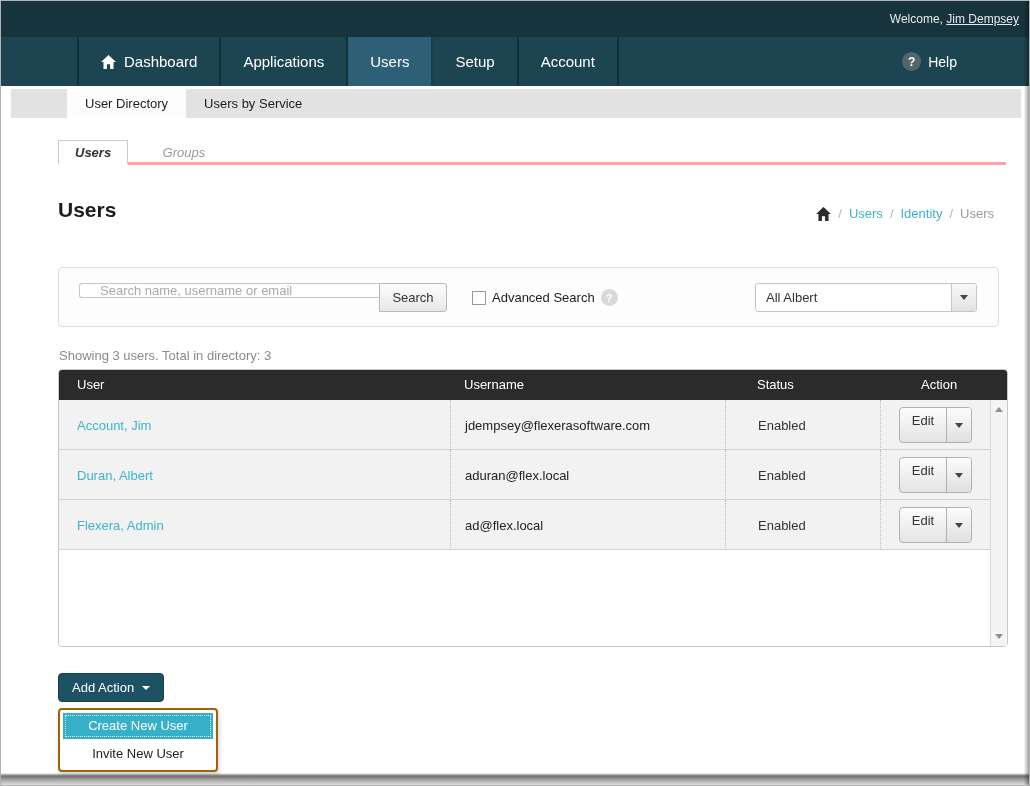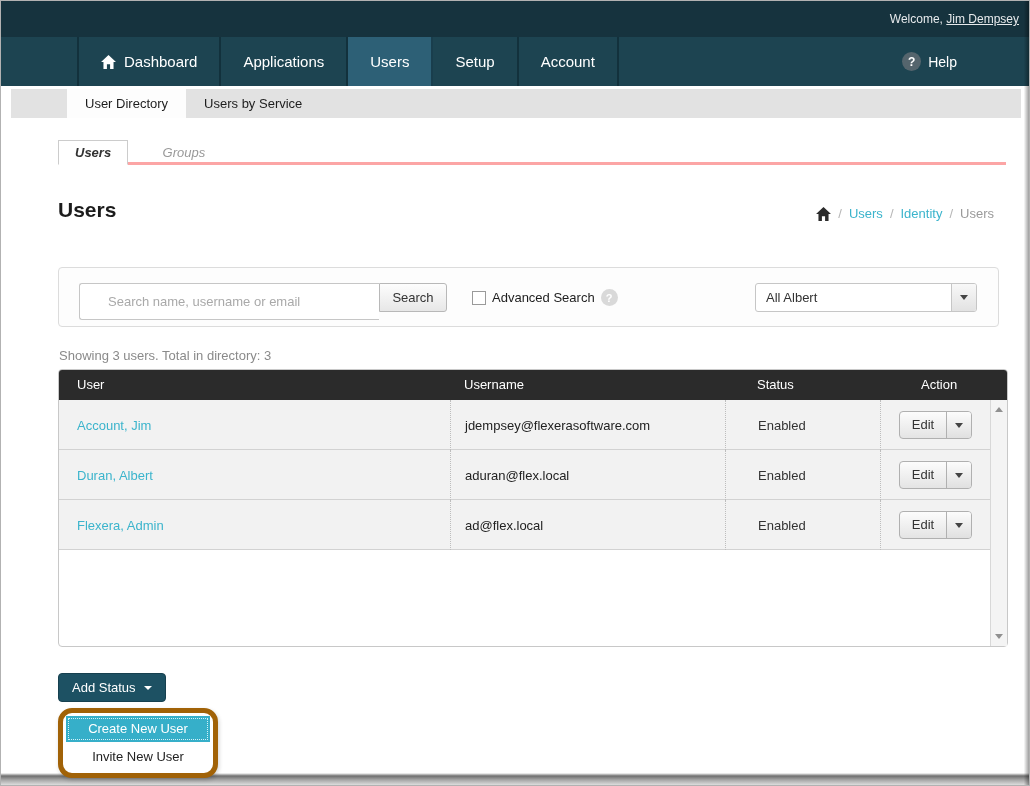--- a/index.html
+++ b/index.html
@@ -44,22 +44,22 @@
   
   .page-title { position:absolute; top:197px; left:57px; font-size:21px; font-weight:bold; color:#1c1c1c; }
   .breadcrumb { position:absolute; top:205px; right:35px; display:flex; align-items:center; gap:7px; font-size:13px; }
   .breadcrumb .sep { color:#b5b5b5; }
   .breadcrumb a { color:#3BB4CC; text-decoration:none; cursor:pointer; }
   .breadcrumb .current { color:#9a9a9a; }
 
   
   .search-panel { position:absolute; top:266px; left:57px; width:941px; height:60px; background:#fdfdfd;
                   border:1px solid #dcdcdc; border-radius:4px; }
-  .search-input { position:absolute; top:15px; left:20px; width:300px; height:37px; border:1px solid #c6c6c6;
-                  border-right:none; border-radius:3px 0 0 3px; padding:0 28px; font-size:13px; color:#333;
+  .search-input { position:absolute; top:15px; left:20px; width:300px; height:15px; border:1px solid #c6c6c6;
+                  border-right:none; border-radius:3px 0 0 3px; padding:0 20px; font-size:13px; color:#333;
                   font-family:"Liberation Sans", sans-serif; outline:none; }
   .search-input::placeholder { color:#a9a9a9; }
   .search-btn { position:absolute; top:15px; left:320px; width:68px; height:29px; border:1px solid #b8b8b8;
                 border-radius:0 3px 3px 0; background:linear-gradient(#fdfdfd,#e7e7e7); font-size:13px;
                 color:#333; cursor:pointer; font-family:"Liberation Sans", sans-serif; }
   .adv { position:absolute; top:21px; left:413px; display:flex; align-items:center; gap:6px; font-size:13px; color:#1d1d1d; }
   .checkbox { width:14px; height:14px; border:1px solid #9a9a9a; background:#fff; display:inline-block; cursor:pointer; }
   .qcircle.light { background:#d9d9d9; width:17px; height:17px; font-size:11px; }
   .filter-select { position:absolute; top:15px; left:696px; width:222px; height:29px; border:1px solid #c6c6c6;
                    border-radius:3px; background:#fff; display:flex; align-items:center; cursor:pointer; }
@@ -81,39 +81,39 @@
   .vscroll .tri-up { position:absolute; top:7px; left:4px; }
   .vscroll .tri-down { position:absolute; bottom:7px; left:4px; }
   .row { display:grid; grid-template-columns:391px 275px 155px auto; height:50px; margin-right:17px;
          background:#f2f2f2; border-bottom:1px solid #d2d2d2; align-items:center; font-size:13px; }
   .cell { height:50px; display:flex; align-items:center; }
   .cell.c1 { padding-left:18px; }
   .cell.c2 { padding-left:14px; border-left:1px dotted #bdbdbd; color:#222; }
   .cell.c3 { padding-left:32px; border-left:1px dotted #bdbdbd; color:#333; }
   .cell.c4 { border-left:1px dotted #bdbdbd; justify-content:center; }
   .user-link { color:#3BB4CC; text-decoration:none; cursor:pointer; }
-  .edit-btn { display:flex; height:28px; border:1px solid #b0b0b0; border-radius:4px; overflow:hidden;
+  .edit-btn { display:flex; height:36px; border:1px solid #b0b0b0; border-radius:4px; overflow:hidden;
               background:linear-gradient(#fcfcfc,#e4e4e4); cursor:pointer; }
   .edit-btn .edit-label { padding:0 12px; line-height:26px; font-size:13px; color:#333; }
   .edit-btn .edit-caret { width:25px; border-left:1px solid #b0b0b0; display:flex; align-items:center; justify-content:center;
               background:linear-gradient(#fcfcfc,#e0e0e0); }
 
   
   .tri-up-sm { width:0; height:0; border-left:4px solid transparent; border-right:4px solid transparent; border-bottom:5px solid #bdbdbd; }
   .tri-up { width:0; height:0; border-left:4px solid transparent; border-right:4px solid transparent; border-bottom:5px solid #909090; }
   .tri-down { width:0; height:0; border-left:4px solid transparent; border-right:4px solid transparent; border-top:5px solid #909090; }
   .caret-dark { width:0; height:0; border-left:4px solid transparent; border-right:4px solid transparent; border-top:5px solid #444; }
   .caret-white { width:0; height:0; border-left:4px solid transparent; border-right:4px solid transparent; border-top:4px solid #fff; }
 
   
   .add-users-btn { position:absolute; top:672px; left:57px; height:29px; padding:0 13px; background:#1D5163;
                    border:1px solid #16404f; border-radius:4px; color:#fff; font-size:13px; display:flex;
                    align-items:center; gap:8px; cursor:pointer; }
-  .dropdown-menu { position:absolute; top:707px; left:57px; width:160px; background:#fff; border:5px solid #a16207;
-                   border-radius:14px; box-shadow:1px 2px 4px rgba(0,0,0,0.18); padding:3px; z-index:6; }
+  .dropdown-menu { position:absolute; top:707px; left:57px; width:160px; background:#fff; border:2px solid #a16207;
+                   border-radius:4px; box-shadow:1px 2px 4px rgba(0,0,0,0.18); padding:3px; z-index:6; }
   .menu-item { height:26px; line-height:26px; text-align:center; font-size:13px; color:#222; cursor:pointer; }
   .menu-item.highlight { background:#36AFC9; color:#fff; outline:1px dotted #d5f2f8; outline-offset:-3px; margin-bottom:2px; }
 
   
   .bottom-shadow { position:absolute; left:0; right:0; bottom:0; height:15px;
                    background:linear-gradient(#ffffff 0%, #ffffff 20%, #6f6f6f 40%, #a5a5a5 65%, #dddddd 100%); }
   .right-shadow { position:absolute; top:0; right:0; bottom:0; width:5px;
                   background:linear-gradient(to right, rgba(0,0,0,0.02), rgba(0,0,0,0.38)); z-index:9; }
 
   svg { display:block; }
@@ -262,21 +262,21 @@
       </div>
 
       <div class="vscroll">
         <span class="tri-up"></span>
         <span class="tri-down"></span>
       </div>
     </div>
   </div>
 
   <div class="add-users-btn">
-    <span>Add Status</span>
+    <span>Add Action</span>
     <span class="caret-white"></span>
   </div>
 
   <div class="dropdown-menu">
     <div class="menu-item highlight">Create New User</div>
     <div class="menu-item">Invite New User</div>
   </div>
 
   <div class="bottom-shadow"></div>
   <div class="right-shadow"></div>

